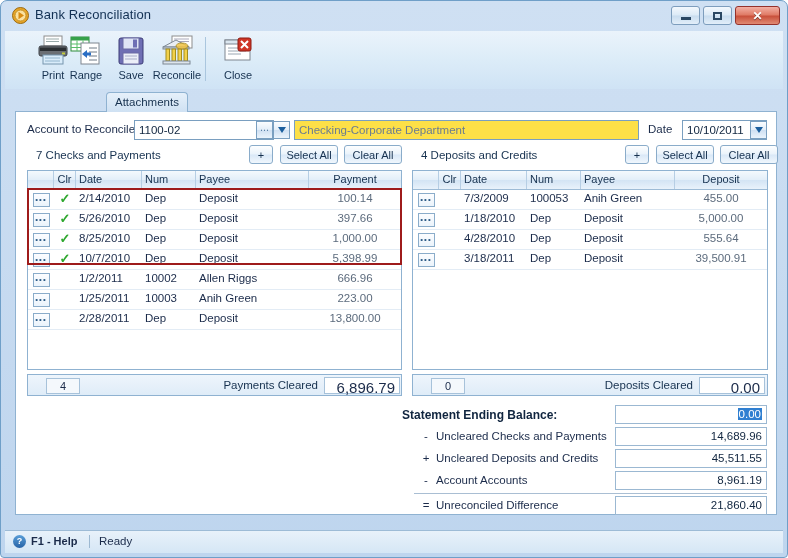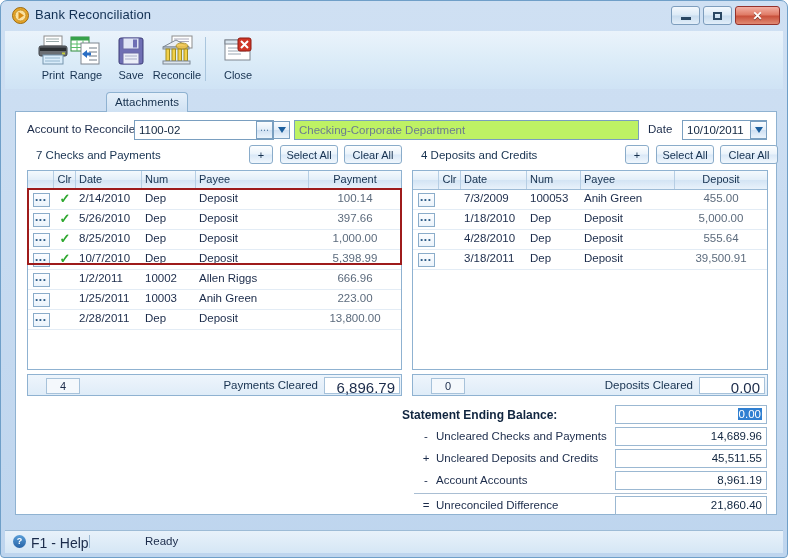--- a/index.html
+++ b/index.html
@@ -151,21 +151,21 @@
     position: absolute;
     box-sizing: border-box;
     border: 1px solid #7a9fc0;
     background: #ffffff;
     height: 20px;
     font-size: 11.5px;
     padding: 3px 4px 0 4px;
     color: #10253f;
   }
   .field.readonly {
-    background: #bef264;
+    background: #fde047;
     color: #6b7c90;
   }
   .combo-btn {
     position: absolute;
     box-sizing: border-box;
     width: 17px; height: 18px;
     border: 1px solid #7a9fc0;
     background: linear-gradient(to bottom, #fbfdff 0%, #e2edf8 50%, #cfe0f2 51%, #eaf3fc 100%);
     display: flex; align-items: center; justify-content: center;
     font-size: 9px; color: #2b5a86;
@@ -335,23 +335,23 @@
     border-top: 1px solid #9dbbd6;
   }
   .sb-help-icon {
     position: absolute; left: 8px; top: 4px;
     width: 13px; height: 13px; border-radius: 50%;
     background: linear-gradient(to bottom, #5a9ed8, #2763a6);
     color: #fff; font-size: 9px; font-weight: bold;
     display: flex; align-items: center; justify-content: center;
     line-height: 1;
   }
-  .sb-help-text { position: absolute; left: 26px; top: 4px; font-size: 14px; }
+  .sb-help-text { position: absolute; left: 26px; top: 4px; font-size: 11px; font-weight: bold; }
   .sb-divider { position: absolute; left: 84px; top: 4px; width: 1px; height: 13px; background: #9db9d2; }
-  .sb-ready { position: absolute; left: 94px; top: 4px; font-size: 11.5px; margin-left: 46px; }
+  .sb-ready { position: absolute; left: 94px; top: 4px; font-size: 11.5px; }
 </style>
 </head>
 <body>
 
 <div class="window">
   <div class="window-inner">
 
     <div class="titlebar">
       <span class="title-icon">
         <svg width="17" height="17" viewBox="0 0 17 17">

